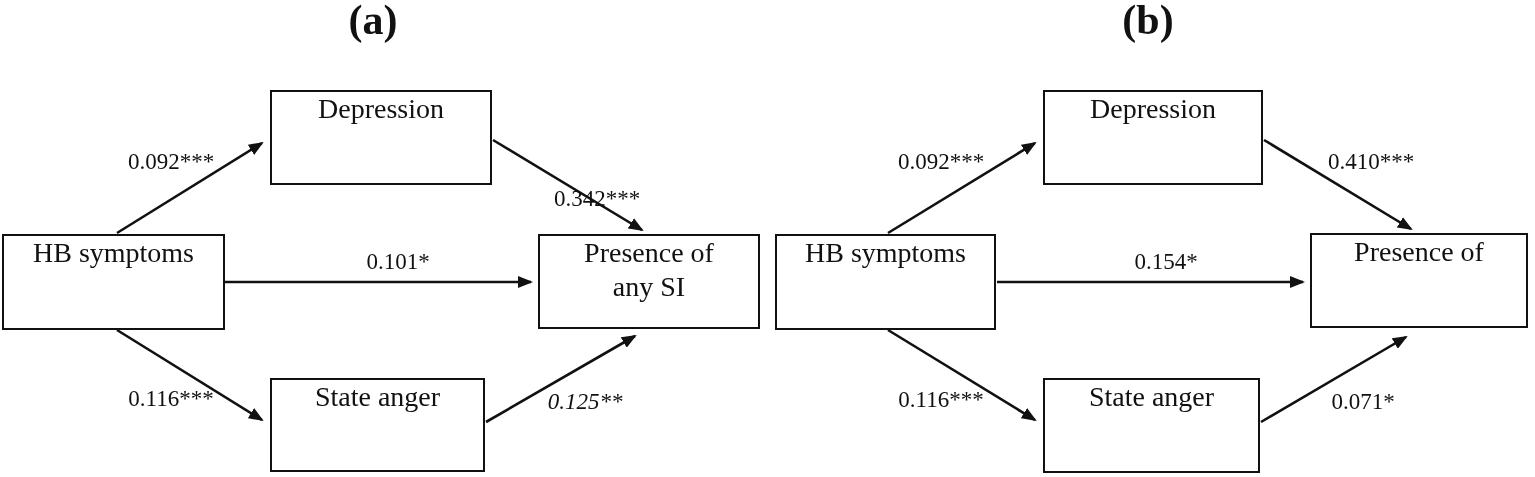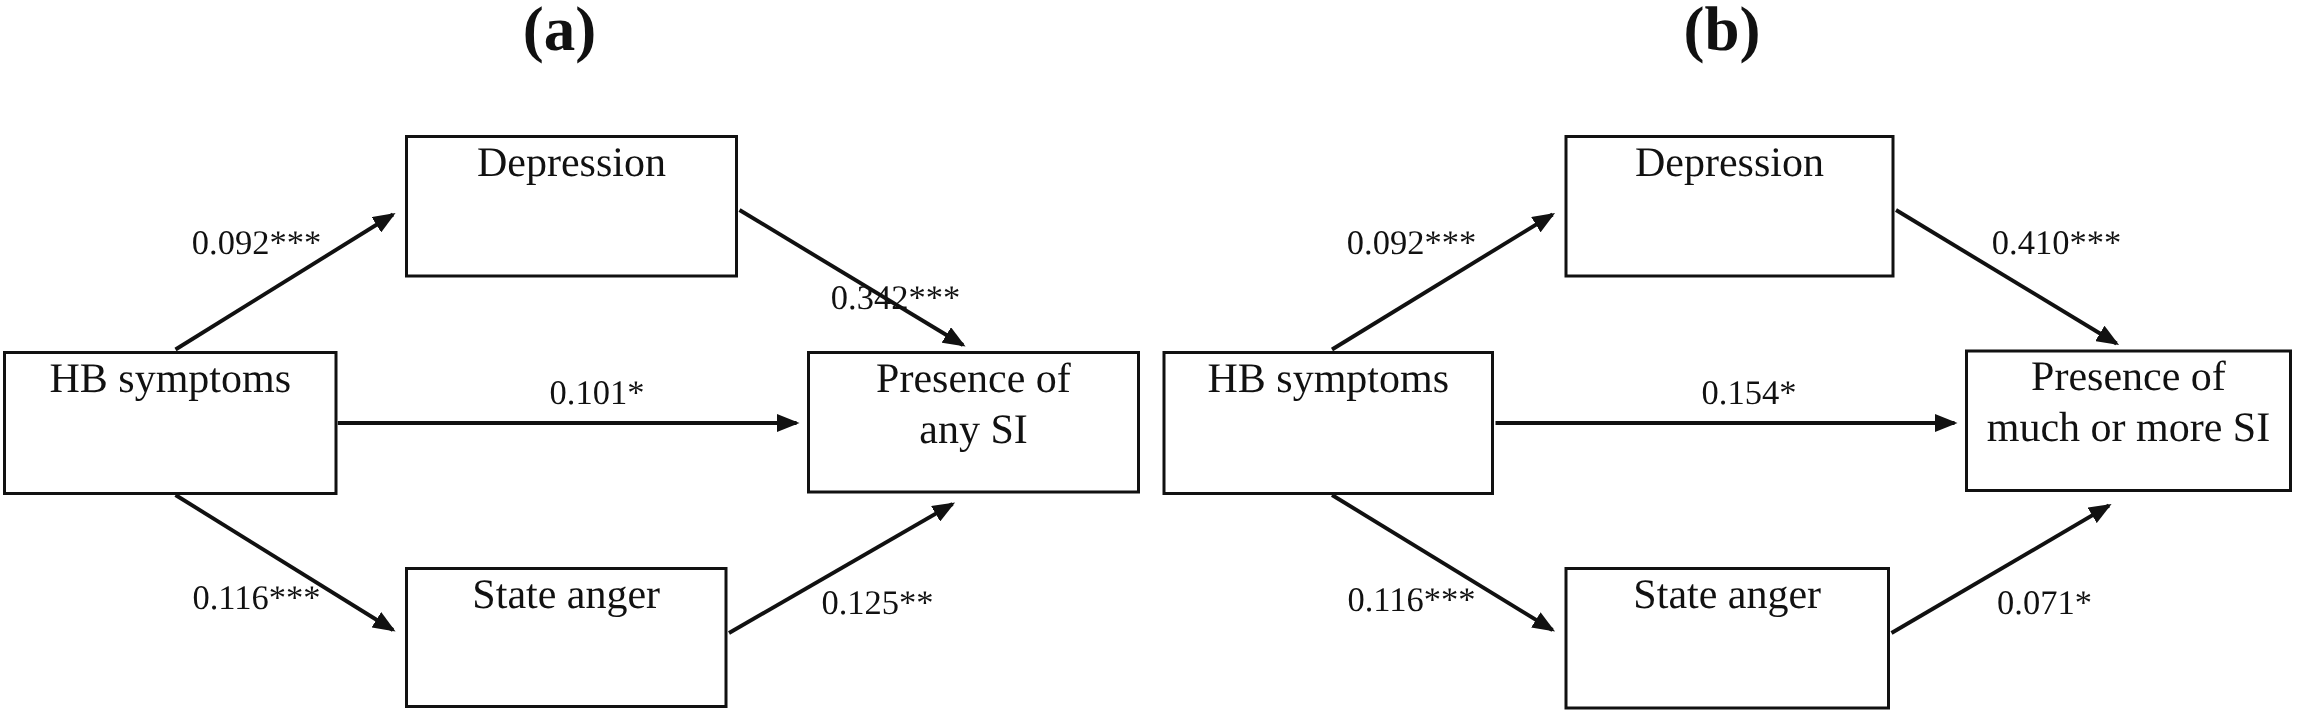--- a/index.html
+++ b/index.html
@@ -97,35 +97,34 @@
   </div>
 
   <div class="node-box" style="left:270px; top:378px; width:215px; height:94px;">
     <span>State anger</span>
   </div>
 
   <div class="coef-label" style="left:171px; top:162px;">0.092***</div>
   <div class="coef-label" style="left:597px; top:175px;margin-top:24px;">0.342***</div>
   <div class="coef-label" style="left:398px; top:262px;">0.101*</div>
   <div class="coef-label" style="left:171px; top:399px;">0.116***</div>
-  <div class="coef-label" style="left:585px; top:402px;">0.125**</div>
+  <div class="coef-label" style="left:585px; top:402px;font-style:italic;">0.125**</div>
 
   <div class="panel-title" style="left:1068px;">(b)</div>
 
   <div class="node-box" style="left:1043px; top:90px; width:220px; height:95px;">
     <span>Depression</span>
   </div>
 
   <div class="node-box" style="left:775px; top:234px; width:221px; height:96px;">
     <span>HB symptoms</span>
   </div>
 
   <div class="node-box" style="left:1310px; top:233px; width:218px; height:95px;">
     <span>Presence of</span>
-    <span>much or more SI</span>
   </div>
 
   <div class="node-box" style="left:1043px; top:378px; width:217px; height:95px;">
     <span>State anger</span>
   </div>
 
   <div class="coef-label" style="left:941px; top:162px;">0.092***</div>
   <div class="coef-label" style="left:1371px; top:162px;">0.410***</div>
   <div class="coef-label" style="left:1166px; top:262px;">0.154*</div>
   <div class="coef-label" style="left:941px; top:400px;">0.116***</div>

